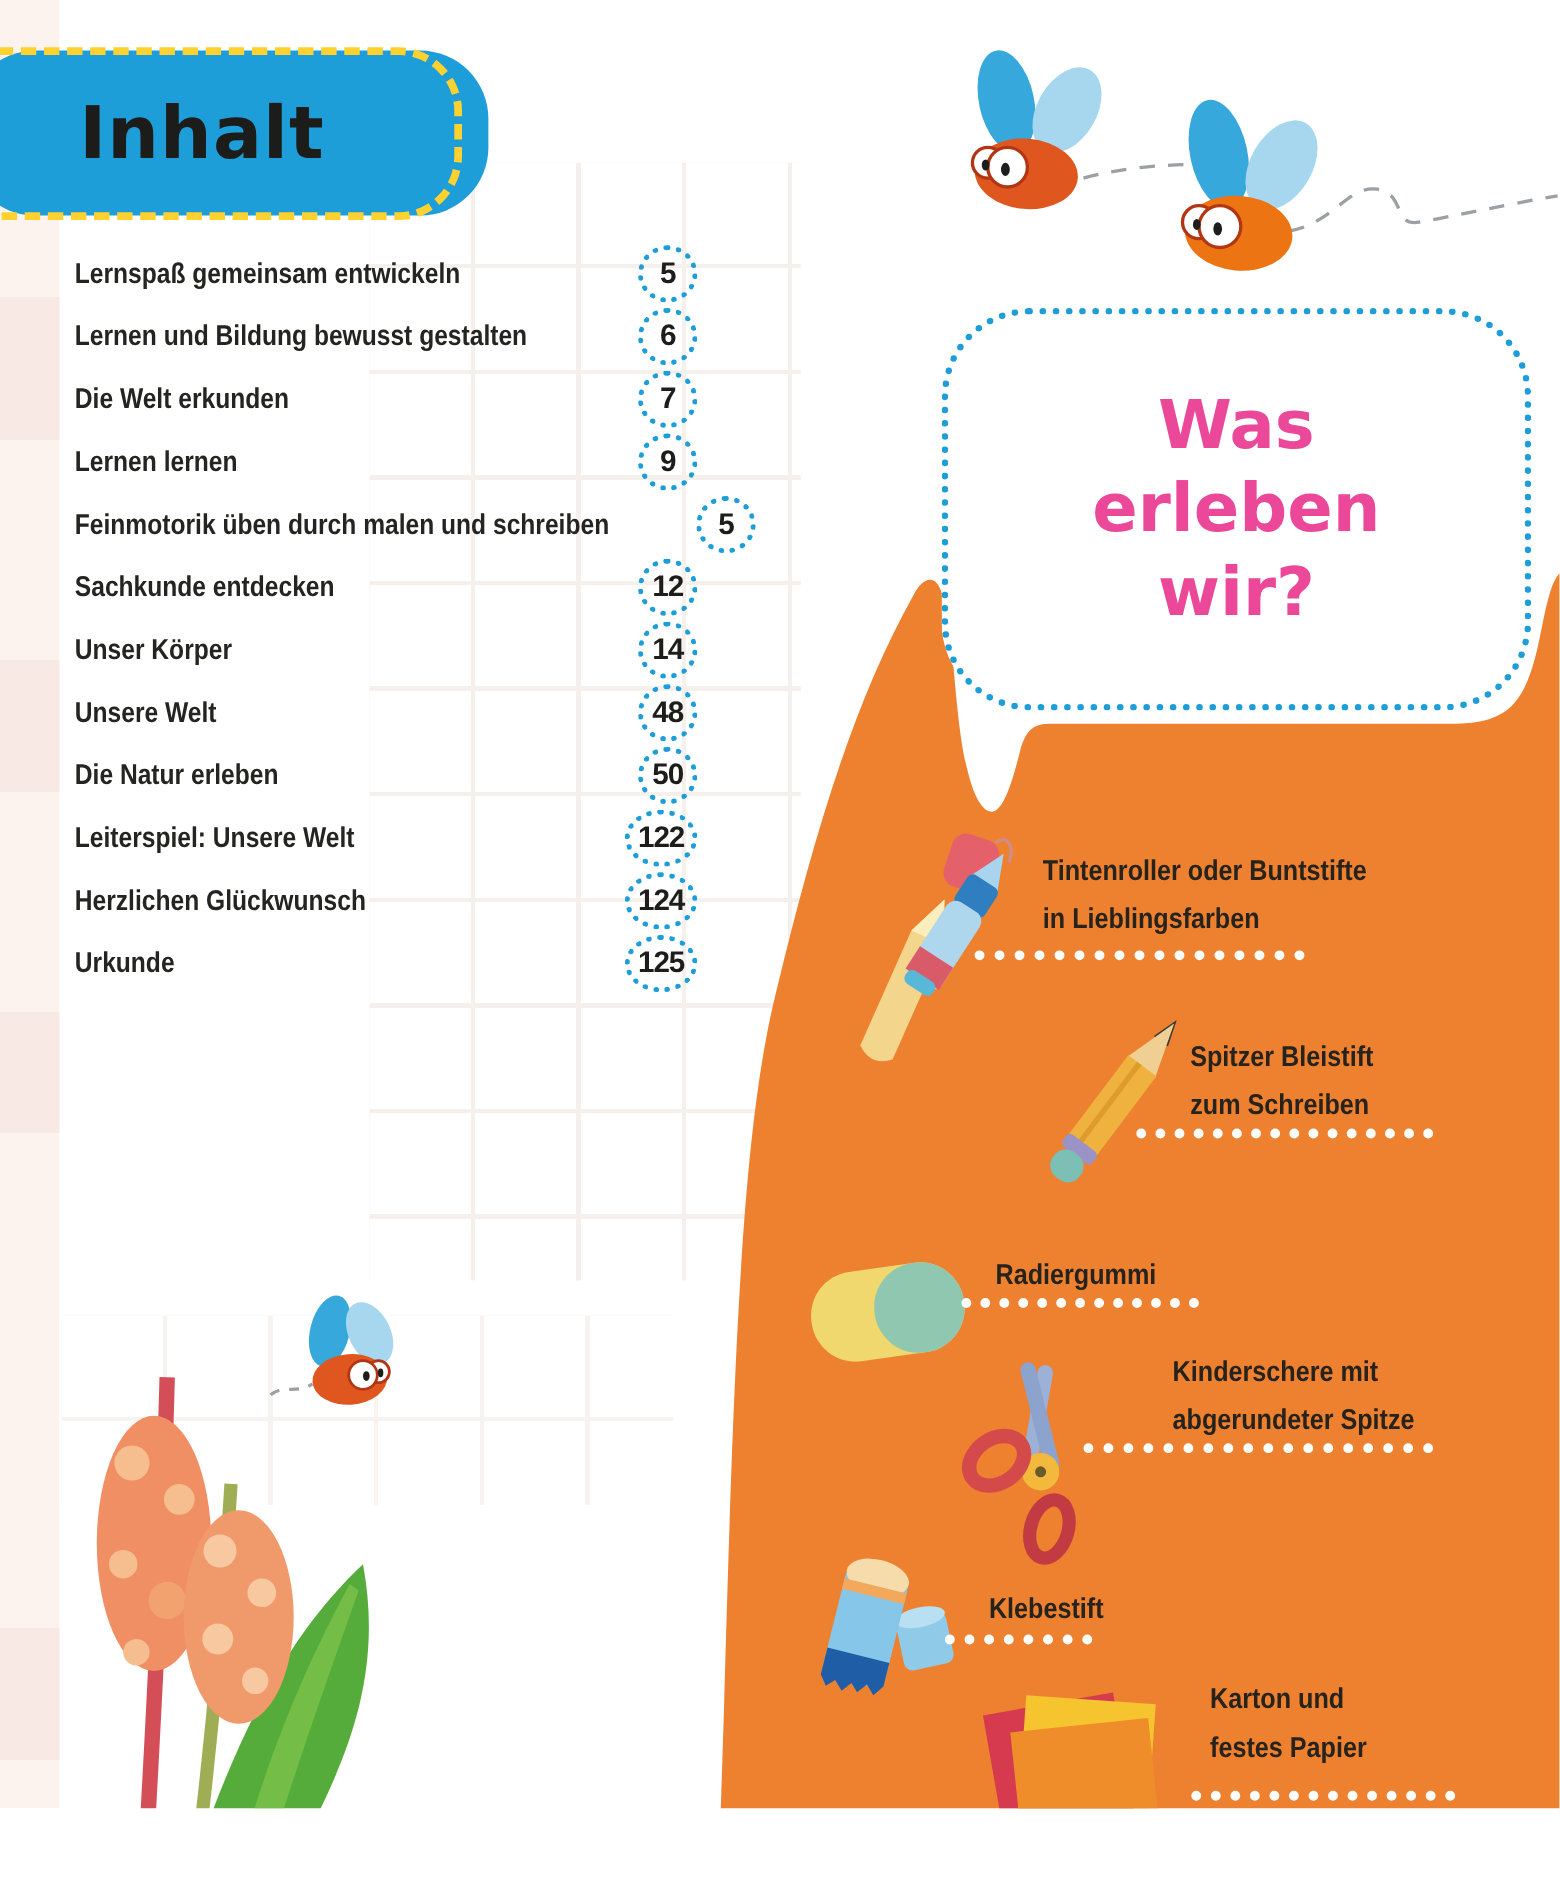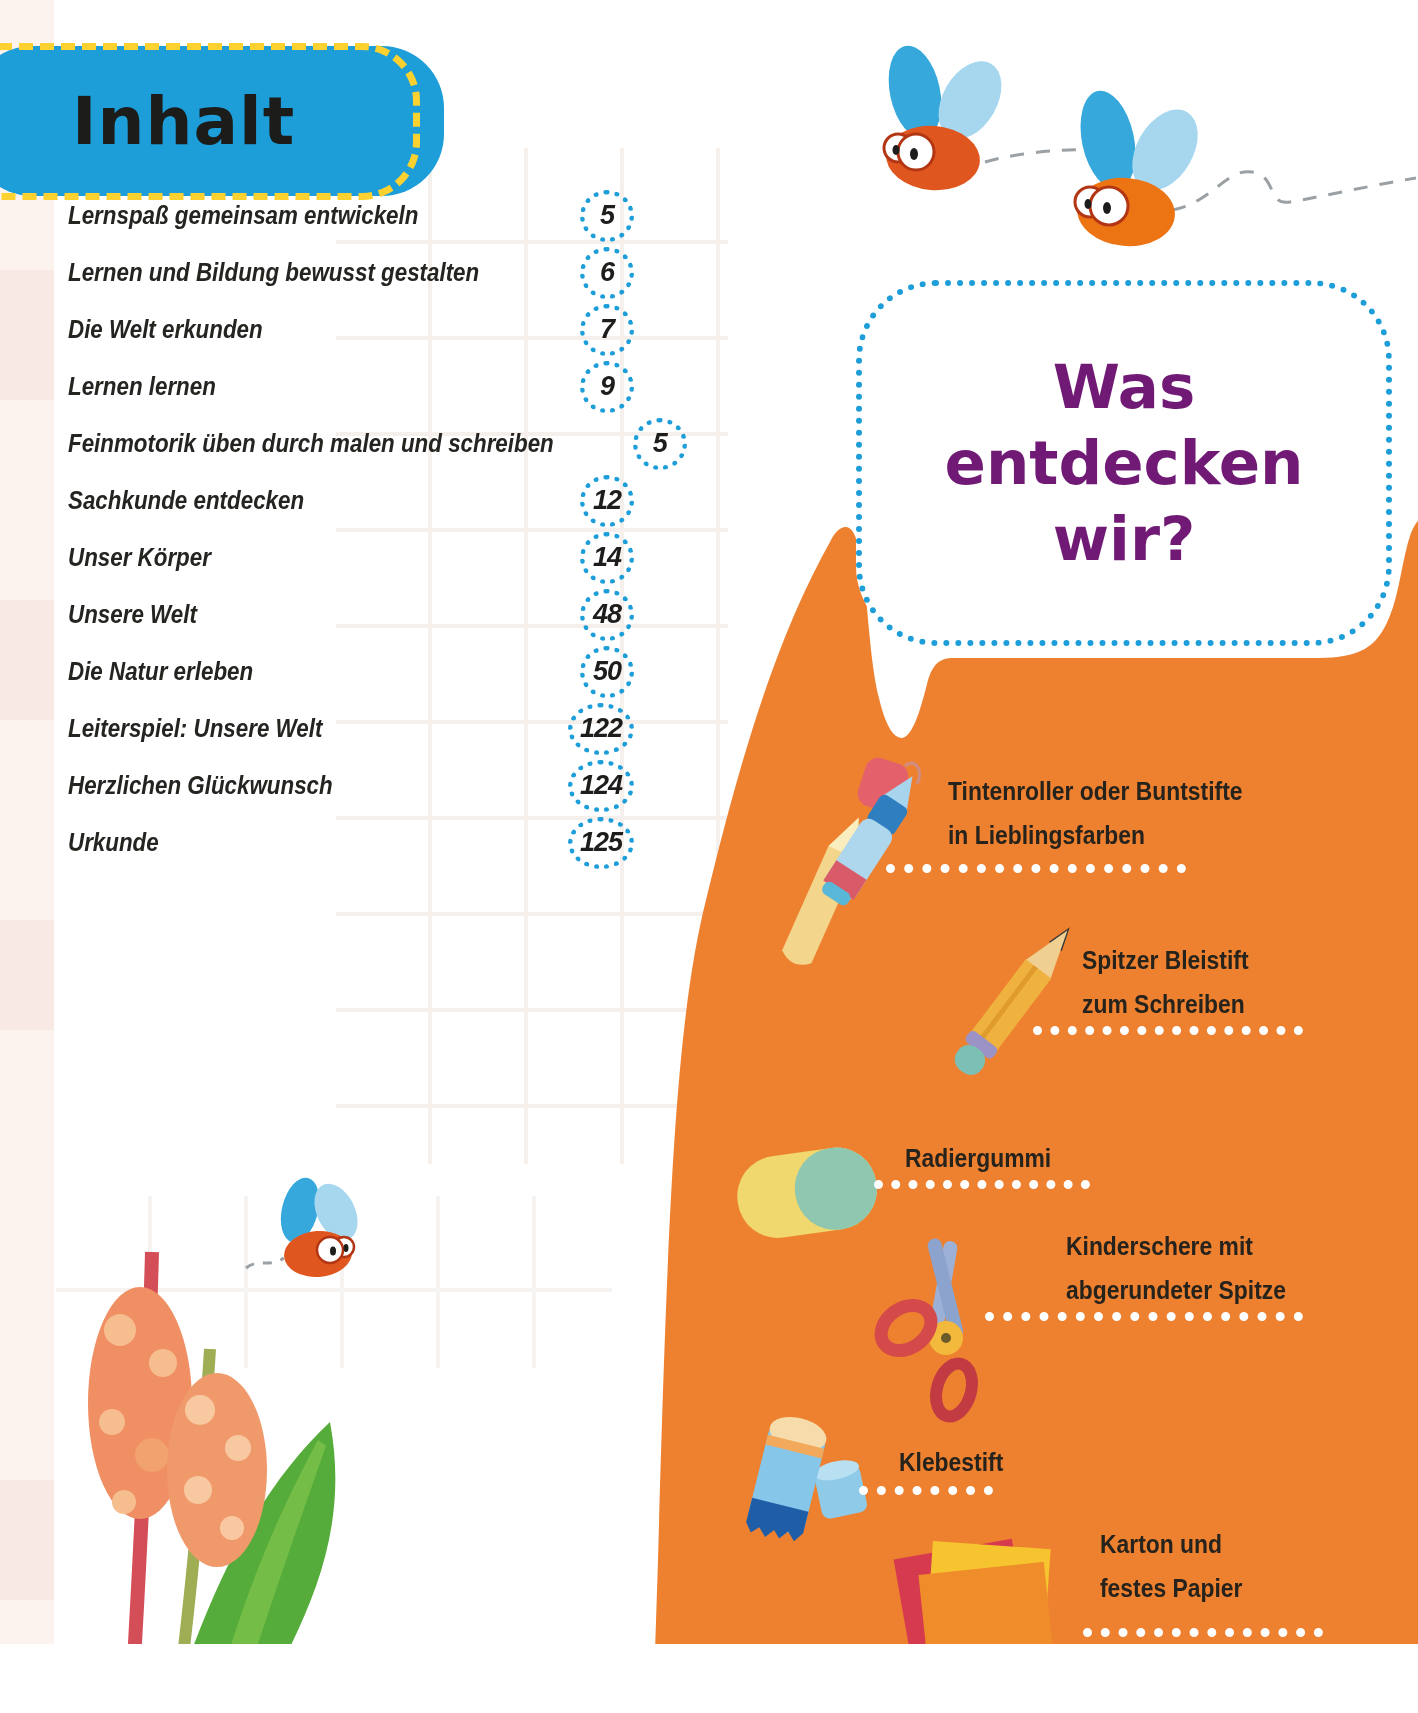--- a/index.html
+++ b/index.html
@@ -22,35 +22,35 @@
 
   
   .banner{position:absolute;left:-30px;top:46px;width:474px;height:150px;
           background:#1d9ed9;border-radius:62px;display:flex;align-items:center;}
   .banner::after{content:"";position:absolute;left:-30px;top:-3px;right:24px;bottom:-4px;
           border:7px dashed #fdd130;border-radius:58px;pointer-events:none;}
   .banner-title{padding-left:102px;font-family:"DejaVu Sans",sans-serif;font-weight:bold;
           font-size:66px;letter-spacing:1px;color:#1c1c1a;}
 
   
-  .toc{position:absolute;left:68px;top:187px;width:566px;font-style:italic;}
+  .toc{position:absolute;left:68px;top:220px;width:566px;}
   .toc-row{display:flex;justify-content:space-between;align-items:center;height:57px;}
   .toc-label{font-weight:bold;font-size:26px;color:#242420;white-space:nowrap;
              display:inline-block;transform:scaleX(.86);transform-origin:left center;}
   .toc-num{flex:none;width:44px;height:42px;border:5px dotted #1d9ed9;border-radius:50%;
            display:flex;align-items:center;justify-content:center;
            font-weight:bold;font-size:27px;color:#1d1d1b;letter-spacing:-1px;}
   .toc-num.n3{width:56px;}
 
   
   .bubble{position:absolute;left:856px;top:280px;width:536px;height:366px;background:#fff;
           border:6px dotted #1e9ed9;border-radius:80px;box-sizing:border-box;
           display:flex;flex-direction:column;justify-content:center;text-align:center;}
   .bubble div{font-family:"DejaVu Sans",sans-serif;font-weight:bold;font-size:61px;
-          line-height:76px;color:#701a75;}
+          line-height:76px;color:#ec4899;}
 
   
   .mat{position:absolute;font-weight:bold;font-size:26px;line-height:44px;color:#26221c;
        white-space:nowrap;transform:scaleX(.88);transform-origin:left top;}
   .dotline{position:absolute;height:0;border-top:9px dotted #fff;}
 </style>
 </head>
 <body>
 
 <div class="page">
@@ -238,21 +238,21 @@
       <span class="toc-num n3">124</span>
     </div>
     <div class="toc-row">
       <span class="toc-label">Urkunde</span>
       <span class="toc-num n3">125</span>
     </div>
   </div>
 
   <div class="bubble">
     <div>Was</div>
-    <div>entdecken</div>
+    <div>erleben</div>
     <div>wir?</div>
   </div>
 
   <div class="mat" style="left:948px;top:769px">
     <div>Tintenroller oder Buntstifte</div>
     <div>in Lieblingsfarben</div>
   </div>
   <div class="dotline" style="left:886px;top:864px;width:300px"></div>
 
   <div class="mat" style="left:1082px;top:938px">

